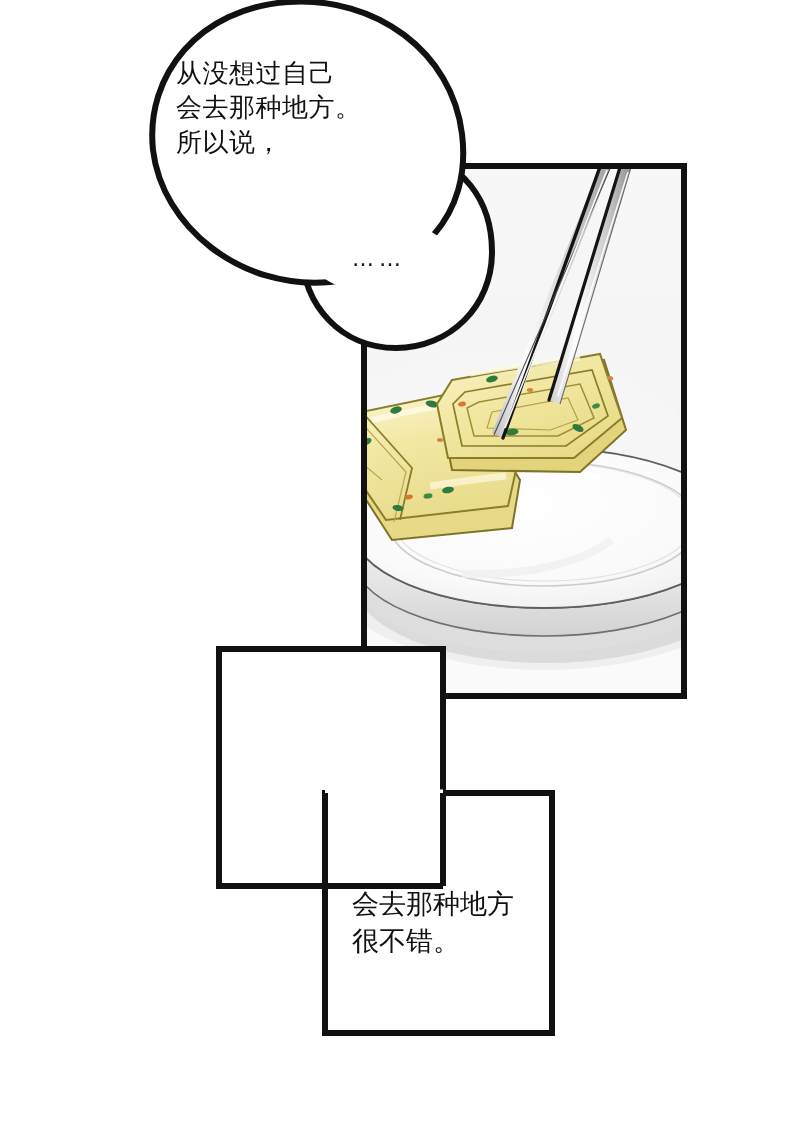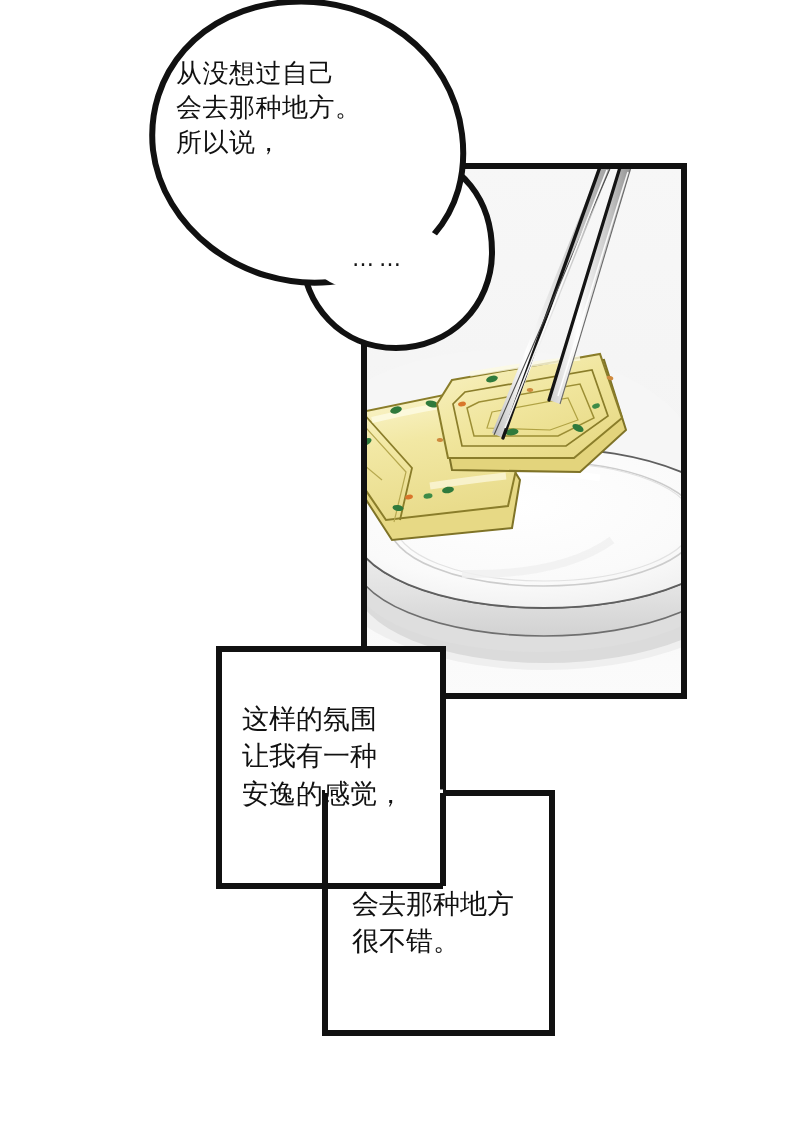--- a/index.html
+++ b/index.html
@@ -283,20 +283,17 @@
     <path d="M 325 793 L 443 793" fill="none" stroke="#ffffff" stroke-width="7"></path>
     <path d="M 443 793 L 443 886 M 325 886 L 443 886 M 325 793 L 325 886" fill="none" stroke="#111111" stroke-width="6" stroke-linejoin="miter"></path>
   </svg>
 
   <div class="balloon-text" id="bubble-main-text">从没想过自己
 会去那种地方。
 所以说，</div>
 
   <div class="balloon-text" id="bubble-dots-text">……</div>
 
-  <div class="balloon-text" id="caption-one-text">这样的氛围
-让我有一种
-安逸的感觉，</div>
 
   <div class="balloon-text" id="caption-two-text">会去那种地方
 很不错。</div>
 
 </div>
 
 </body></html>

